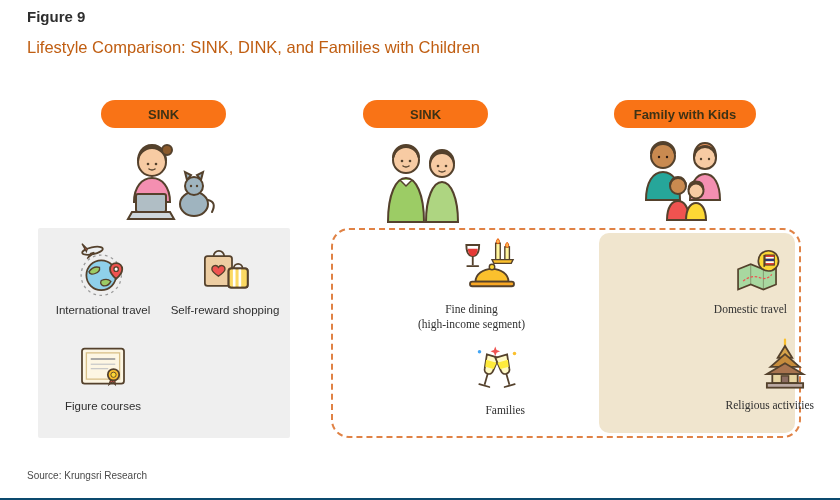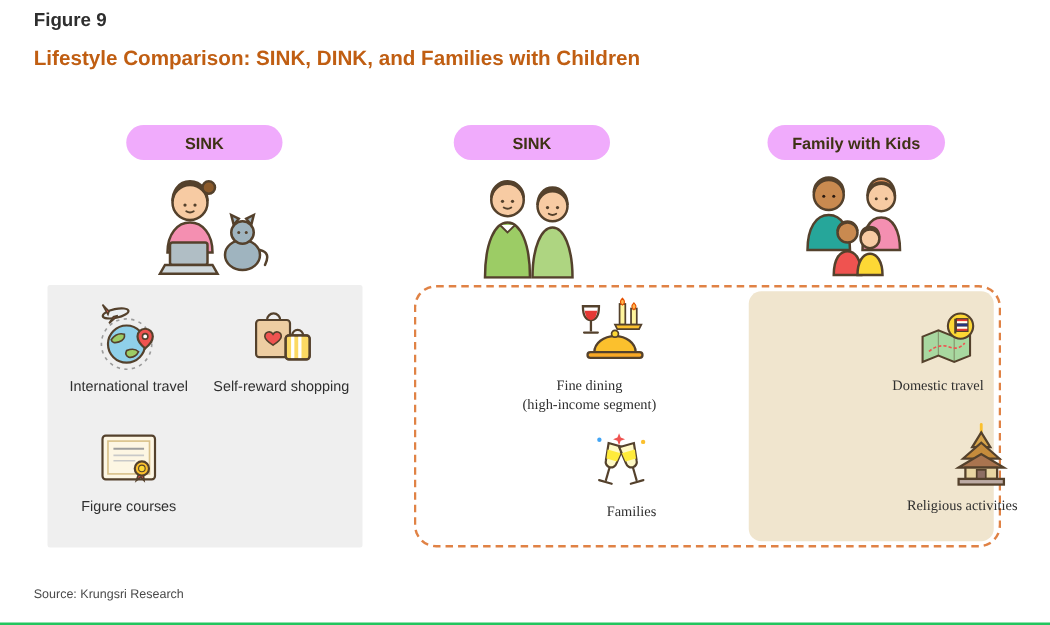--- a/index.html
+++ b/index.html
@@ -1,25 +1,25 @@
 <!DOCTYPE html>
 <html><head>
 <meta charset="utf-8">
 <style>
   * { box-sizing: border-box; }
   body { margin: 0; background: #fff; font-family: "Liberation Sans", sans-serif; }
   .canvas {
     position: relative; width: 840px; height: 500px; background: #fff;
-    overflow: hidden; border-bottom: 2px solid #22c55e;
+    overflow: hidden; border-bottom: 2px solid #0c4a6e;
   }
   .fig-label { position: absolute; left: 27px; top: 8px; font-size: 15px; font-weight: bold; color: #2e2e2e; }
-  .fig-title { position: absolute; left: 27px; top: 38px; font-size: 16.5px; font-weight: bold; color: #C05E12; }
+  .fig-title { position: absolute; left: 27px; top: 38px; font-size: 16.5px; font-weight: normal; color: #C05E12; }
   .pill {
     position: absolute; top: 100px; height: 28px; border-radius: 14px;
-    background: #f0abfc; display: flex; align-items: center; justify-content: center;
+    background: #f97316; display: flex; align-items: center; justify-content: center;
     font-size: 13px; font-weight: bold; color: #3e3215;
   }
   .pill-sink { left: 101px; width: 125px; }
   .pill-dink { left: 363px; width: 125px; }
   .pill-family { left: 614px; width: 142px; }
   .illus { position: absolute; top: 138px; }
   .illus-sink { left: 108px; width: 110px; height: 85px; }
   .illus-dink { left: 378px; width: 95px; height: 85px; }
   .illus-family { left: 633px; width: 105px; height: 86px; }
   .gray-panel {

